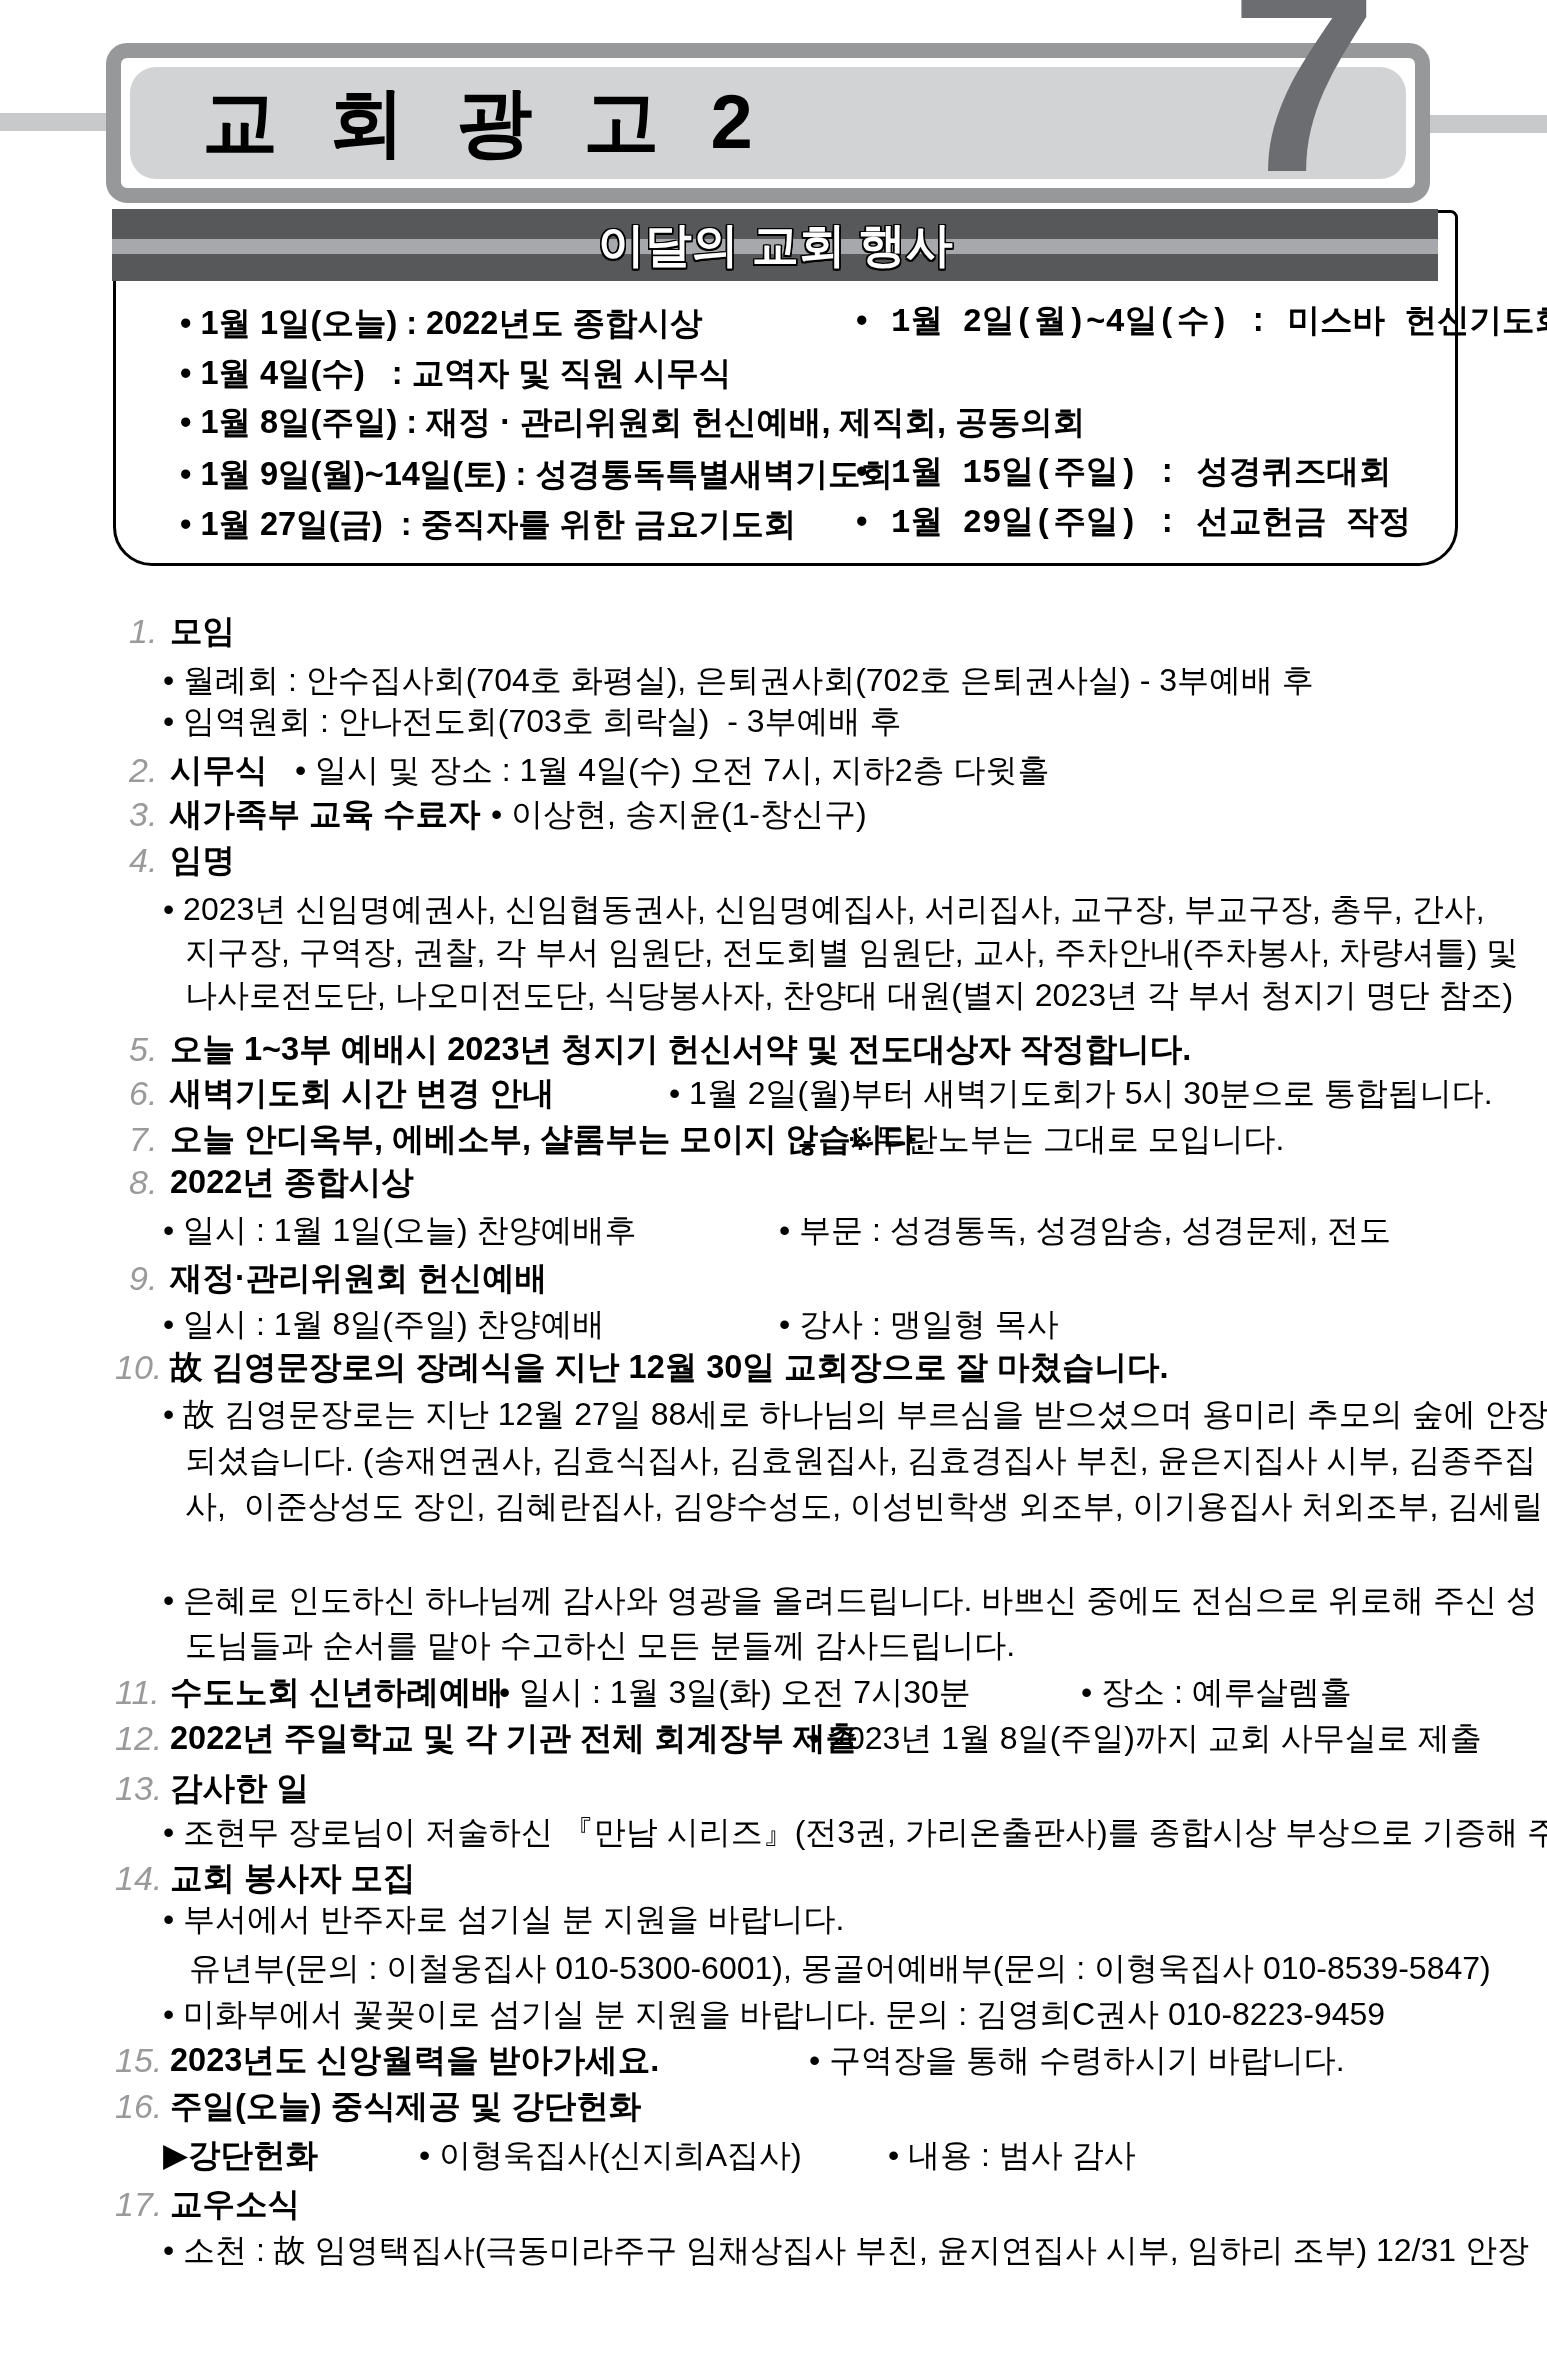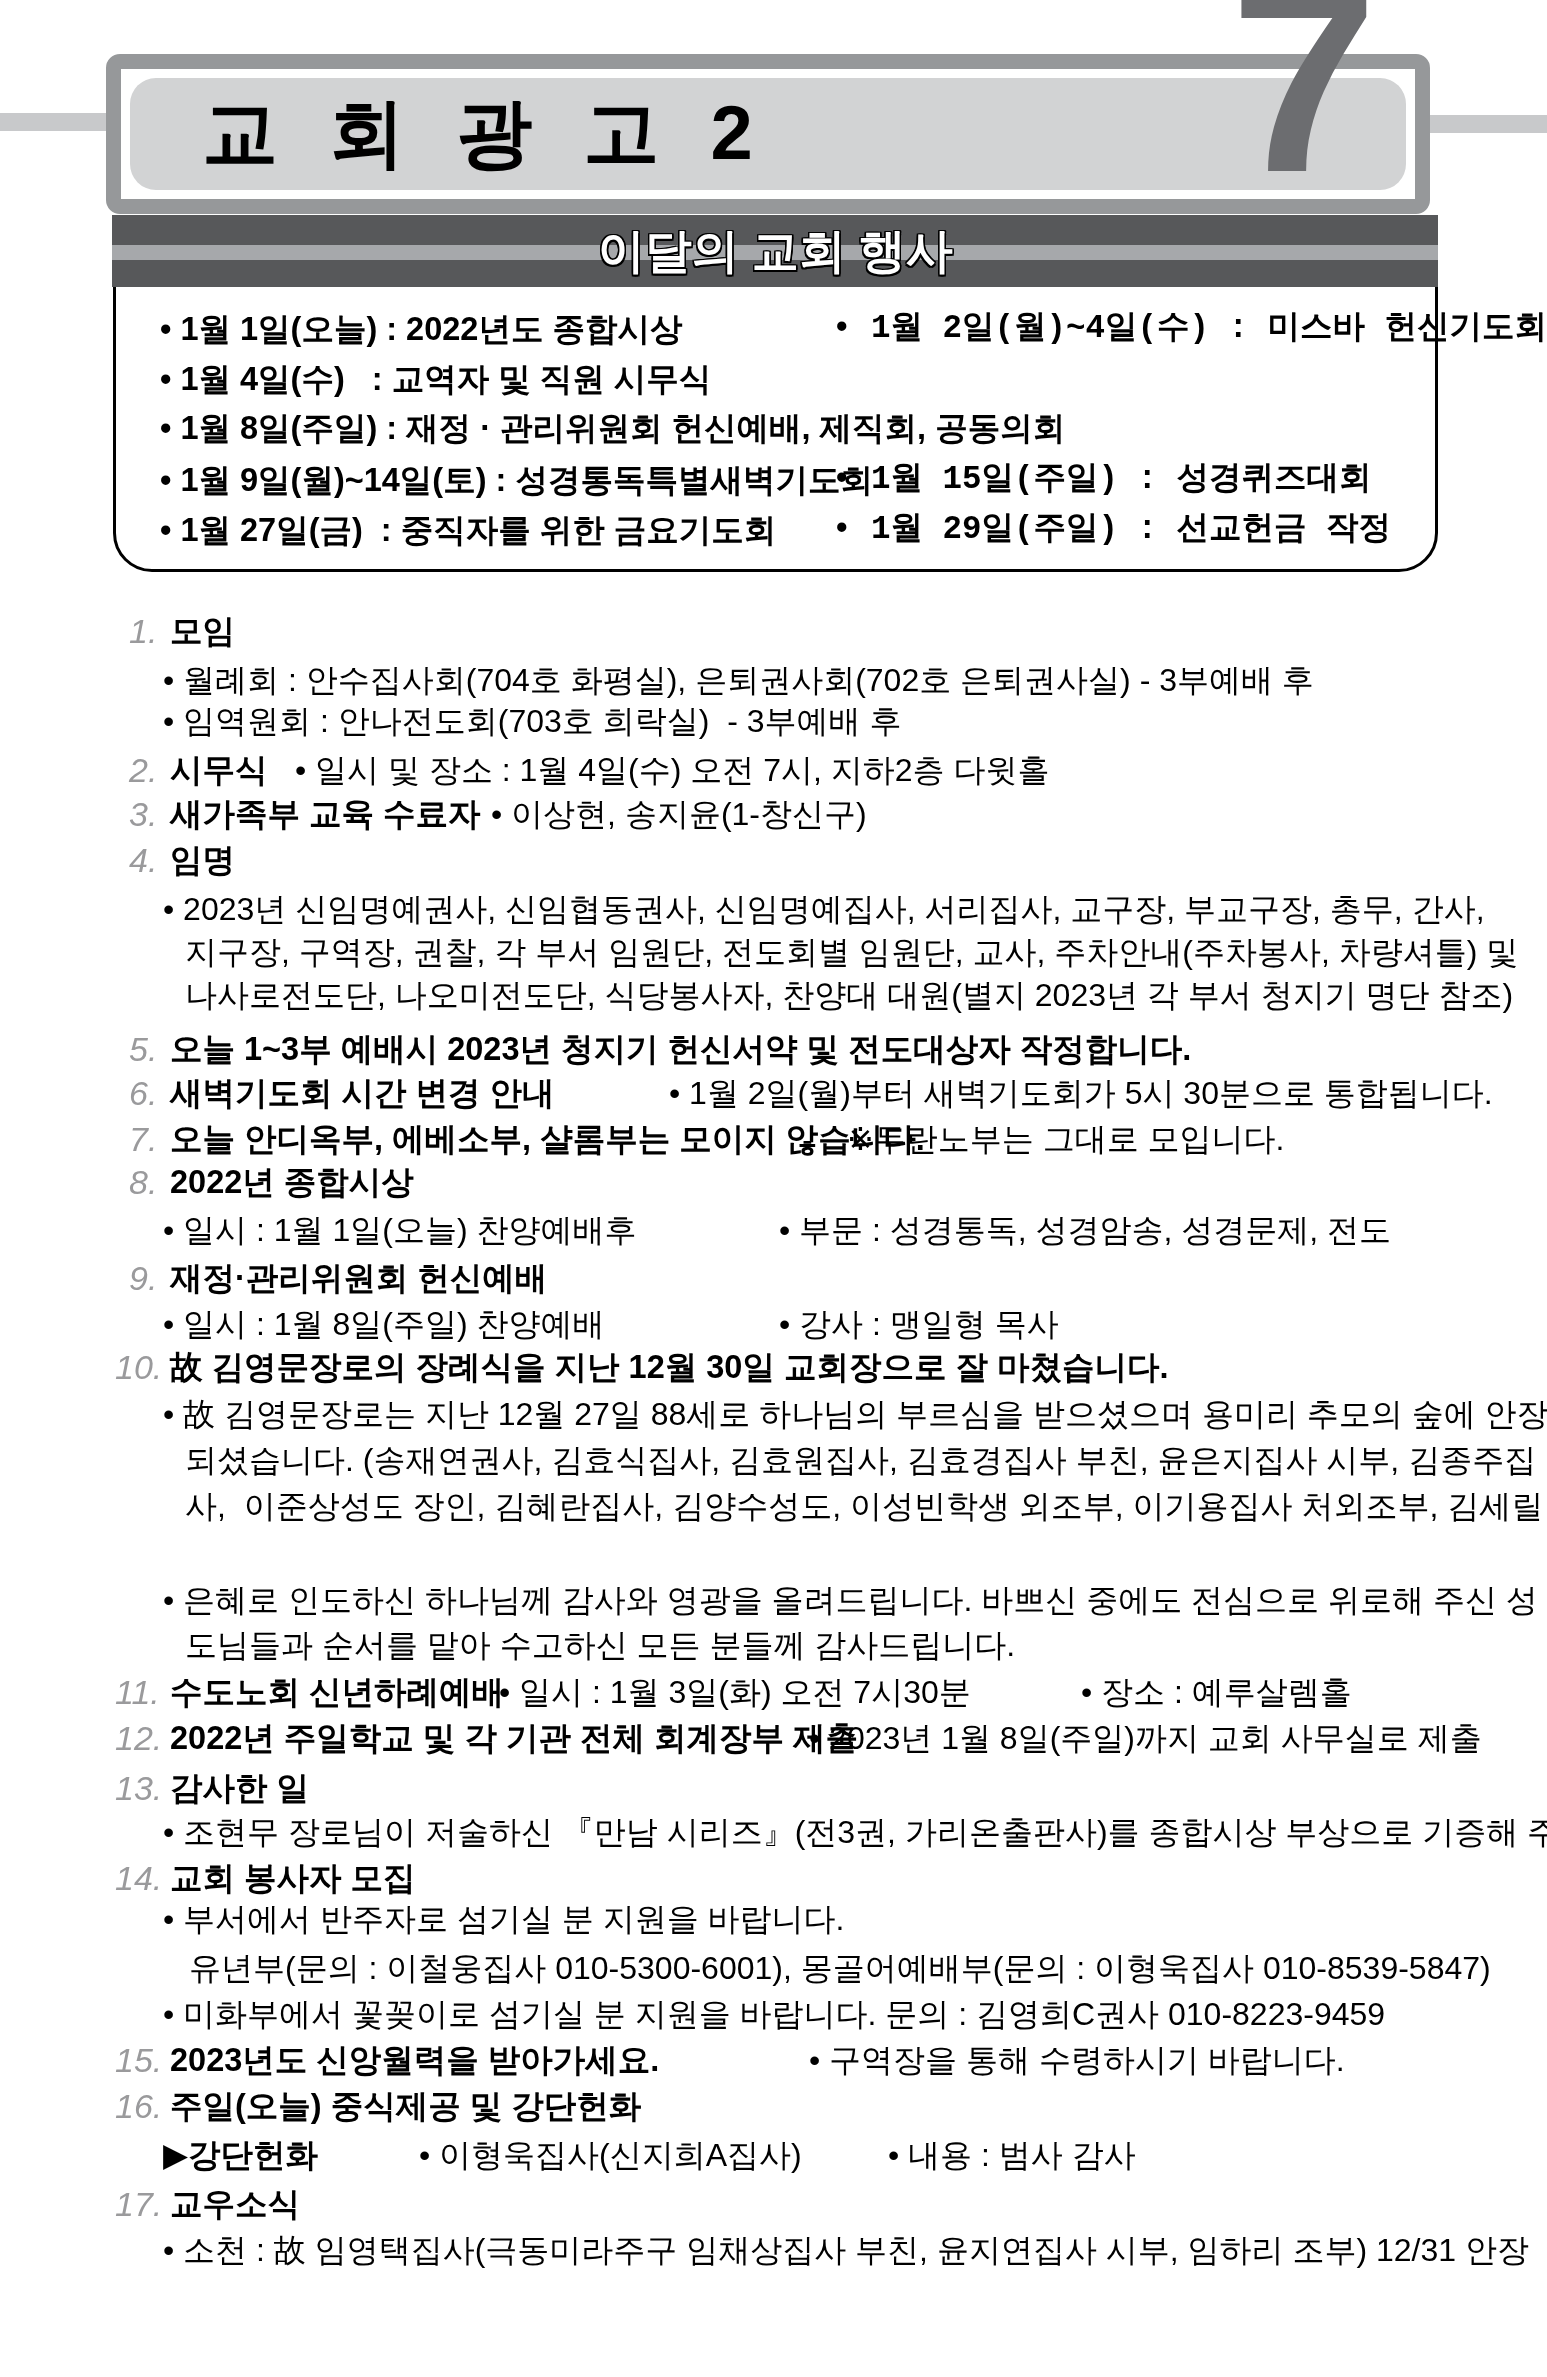--- a/index.html
+++ b/index.html
@@ -5,39 +5,39 @@
   html,body{margin:0;padding:0;}
   body{
     width:1548px;height:2377px;position:relative;background:#ffffff;
     font-family:"Liberation Sans","DejaVu Sans",sans-serif;
     overflow:hidden;color:#000;
   }
   .bar{position:absolute;background:#c8c9cb;height:18px;}
   .bar-left{left:0;top:113px;width:115px;}
   .bar-right{left:1425px;top:115px;width:122px;}
   .header-box{
-    position:absolute;left:106px;top:54px;width:1294px;height:130px;
-    border:15px solid #96989a;border-radius:14px;background:#ffffff;
+    position:absolute;left:106px;top:43px;width:1294px;height:130px;
+    border:15px solid #96989a;border-radius:21px;background:#ffffff;
   }
   .header-inner{
     position:absolute;left:9px;top:9px;right:9px;bottom:9px;
     background:#d2d3d4;border-radius:26px;
     display:flex;align-items:center;
   }
   .header-title{
     font-size:76px;font-weight:700;letter-spacing:15px;
     padding-left:72px;white-space:pre;
   }
   .page-badge{
     position:absolute;left:1230px;top:-54px;z-index:5;
     font-size:266px;font-weight:700;color:#6c6d70;line-height:1;
   }
   .events-box{
-    position:absolute;left:113px;top:216px;width:1319px;height:350px;
-    background:#fff;border:3.8px solid #000;border-radius:7.6px 7.6px 39px 39px;
+    position:absolute;left:113px;top:210px;width:1319px;height:350px;
+    background:#fff;border:3.8px solid #000;border-radius:7.6px 7.6px 39px 39px;padding-left:20px;
   }
   .events-banner{
     position:absolute;left:-3.8px;top:-3.8px;width:1326px;height:72px;background:#57585a;
   }
   .banner-stripe{position:absolute;left:0;top:30px;width:100%;height:14.4px;background:#a6a8ab;}
   .banner-title{
     position:relative;z-index:2;display:block;text-align:center;
     font-size:47px;font-weight:700;color:#ffffff;line-height:72px;white-space:pre;
     text-shadow:1.5px 0 #000,-1.5px 0 #000,0 1.5px #000,0 -1.5px #000,1.5px 1.5px #000,-1.5px -1.5px #000,-1.5px 1.5px #000,1.5px -1.5px #000;
   }

